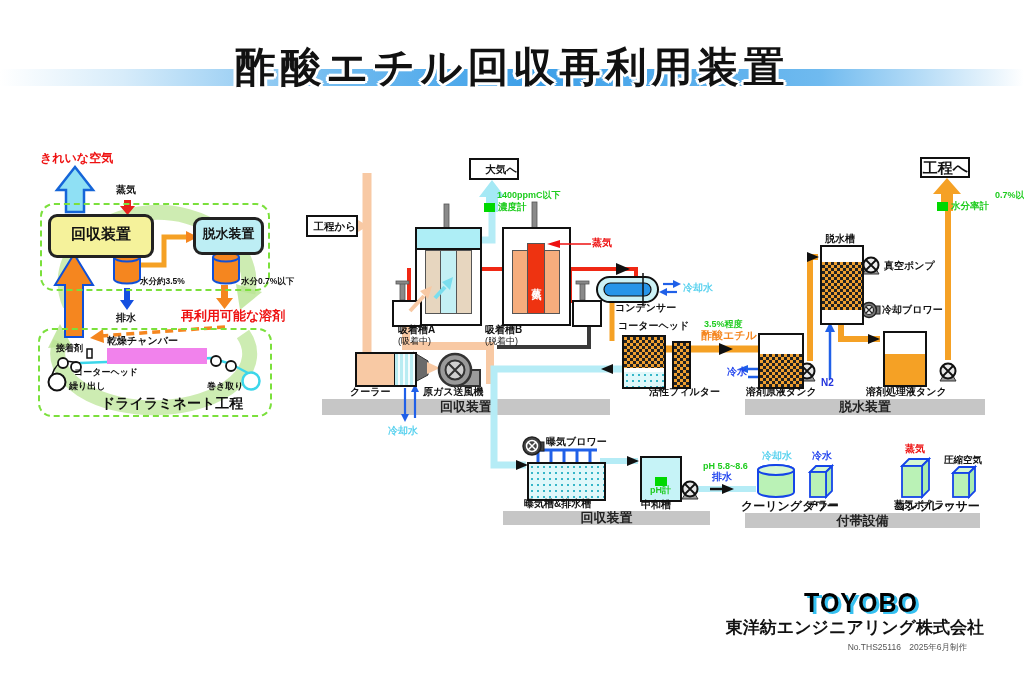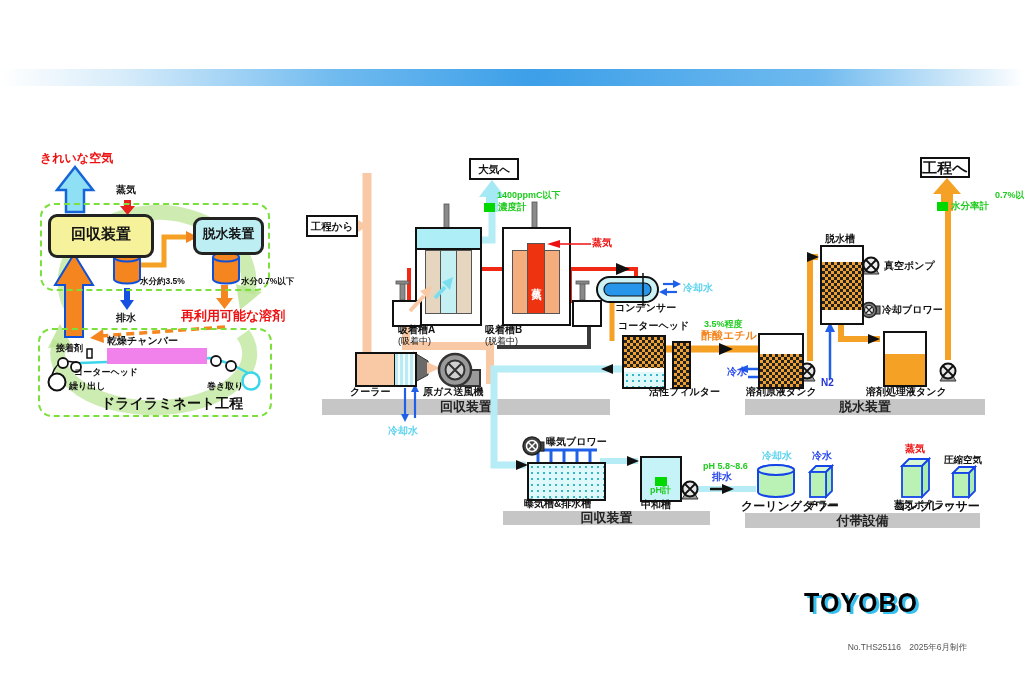--- a/index.html
+++ b/index.html
@@ -5,21 +5,21 @@
   html,body{margin:0;padding:0;background:#fff;}
   #stage{position:relative;width:1024px;height:683px;background:#fff;overflow:hidden;
          font-family:"Liberation Sans","DejaVu Sans",sans-serif;}
   .abs{position:absolute;}
   .lbl{position:absolute;white-space:nowrap;color:#111;font-weight:600;line-height:1.05;}
   .green{color:#1ecc1e;}
   .orange{color:#f5861f;}
   .red{color:#ee1111;}
   .blue{color:#2244ee;}
   .cyt{color:#5ad2ef;}
-  .box{position:absolute;border:2px solid #111;background:#fff;text-align:center;
+  .box{position:absolute;border:2px solid #111;background:#fff;text-align:right;
        font-weight:600;color:#111;}
   .gborder{position:absolute;border:2.5px dashed #7be03c;border-radius:14px;}
   .bar{position:absolute;background:#c6c6c6;color:#222;font-weight:bold;
        text-align:center;font-size:13px;}
   .checker{background-image:
       linear-gradient(45deg,#222 25%,transparent 25%,transparent 75%,#222 75%),
       linear-gradient(45deg,#222 25%,transparent 25%,transparent 75%,#222 75%);
       background-position:0 0,3px 3px;background-size:6px 6px;background-color:#f0a030;}
   .cyandots{background-image:radial-gradient(#35b6c8 1.2px,transparent 1.4px);
       background-size:6px 6px;background-color:#dff8fa;}
@@ -35,20 +35,21 @@
   .logo{position:absolute;font-size:25px;font-weight:800;color:#000;letter-spacing:1px;
       text-shadow:3px 2px 0 #35c0f0;transform:scaleY(1.12);}
   svg{position:absolute;left:0;top:0;}
 </style>
 </head>
 <body>
 
 <div id="stage">
 
   <div class="titleband"></div>
+  <div class="title">酢酸エチル回収再利用装置</div>
 
   <svg width="1024" height="683">
     <g stroke="#b9e492" stroke-width="15" fill="none" opacity="0.7">
       <path d="M 70,305 A 92,70 0 1 1 248,293"></path>
       <path d="M 243,334 A 96,54 0 1 1 60,342"></path>
     </g>
     <g fill="#b9e492" opacity="0.8">
       <polygon points="236,284 262,292 240,310"></polygon>
       <polygon points="48,348 60,324 72,346"></polygon>
     </g>
@@ -388,15 +389,16 @@
   <div class="lbl cyt" style="left:762px;top:451px;font-size:10px;">冷却水</div>
   <div class="lbl" style="left:741px;top:500px;font-size:12px;">クーリングタワー</div>
   <div class="lbl blue" style="left:812px;top:451px;font-size:10px;">冷水</div>
   <div class="lbl" style="left:808px;top:500px;font-size:10px;">チラー</div>
   <div class="lbl red" style="left:905px;top:444px;font-size:10px;">蒸気</div>
   <div class="lbl" style="left:894px;top:500px;font-size:10px;">蒸気ボイラー</div>
   <div class="lbl" style="left:944px;top:455px;font-size:9.5px;">圧縮空気</div>
   <div class="lbl" style="left:894px;top:500px;font-size:12px;">コンプレッサー</div>
 
   <div class="logo" style="right:106px;top:588px;">TOYOBO</div>
+  <div class="lbl" style="right:40px;top:619px;font-size:17px;font-weight:bold;">東洋紡エンジニアリング株式会社</div>
   <div class="lbl" style="right:57px;top:643px;font-size:8.5px;color:#555;font-weight:400;">No.THS25116　2025年6月制作</div>
 
 </div>
 
 </body></html>

